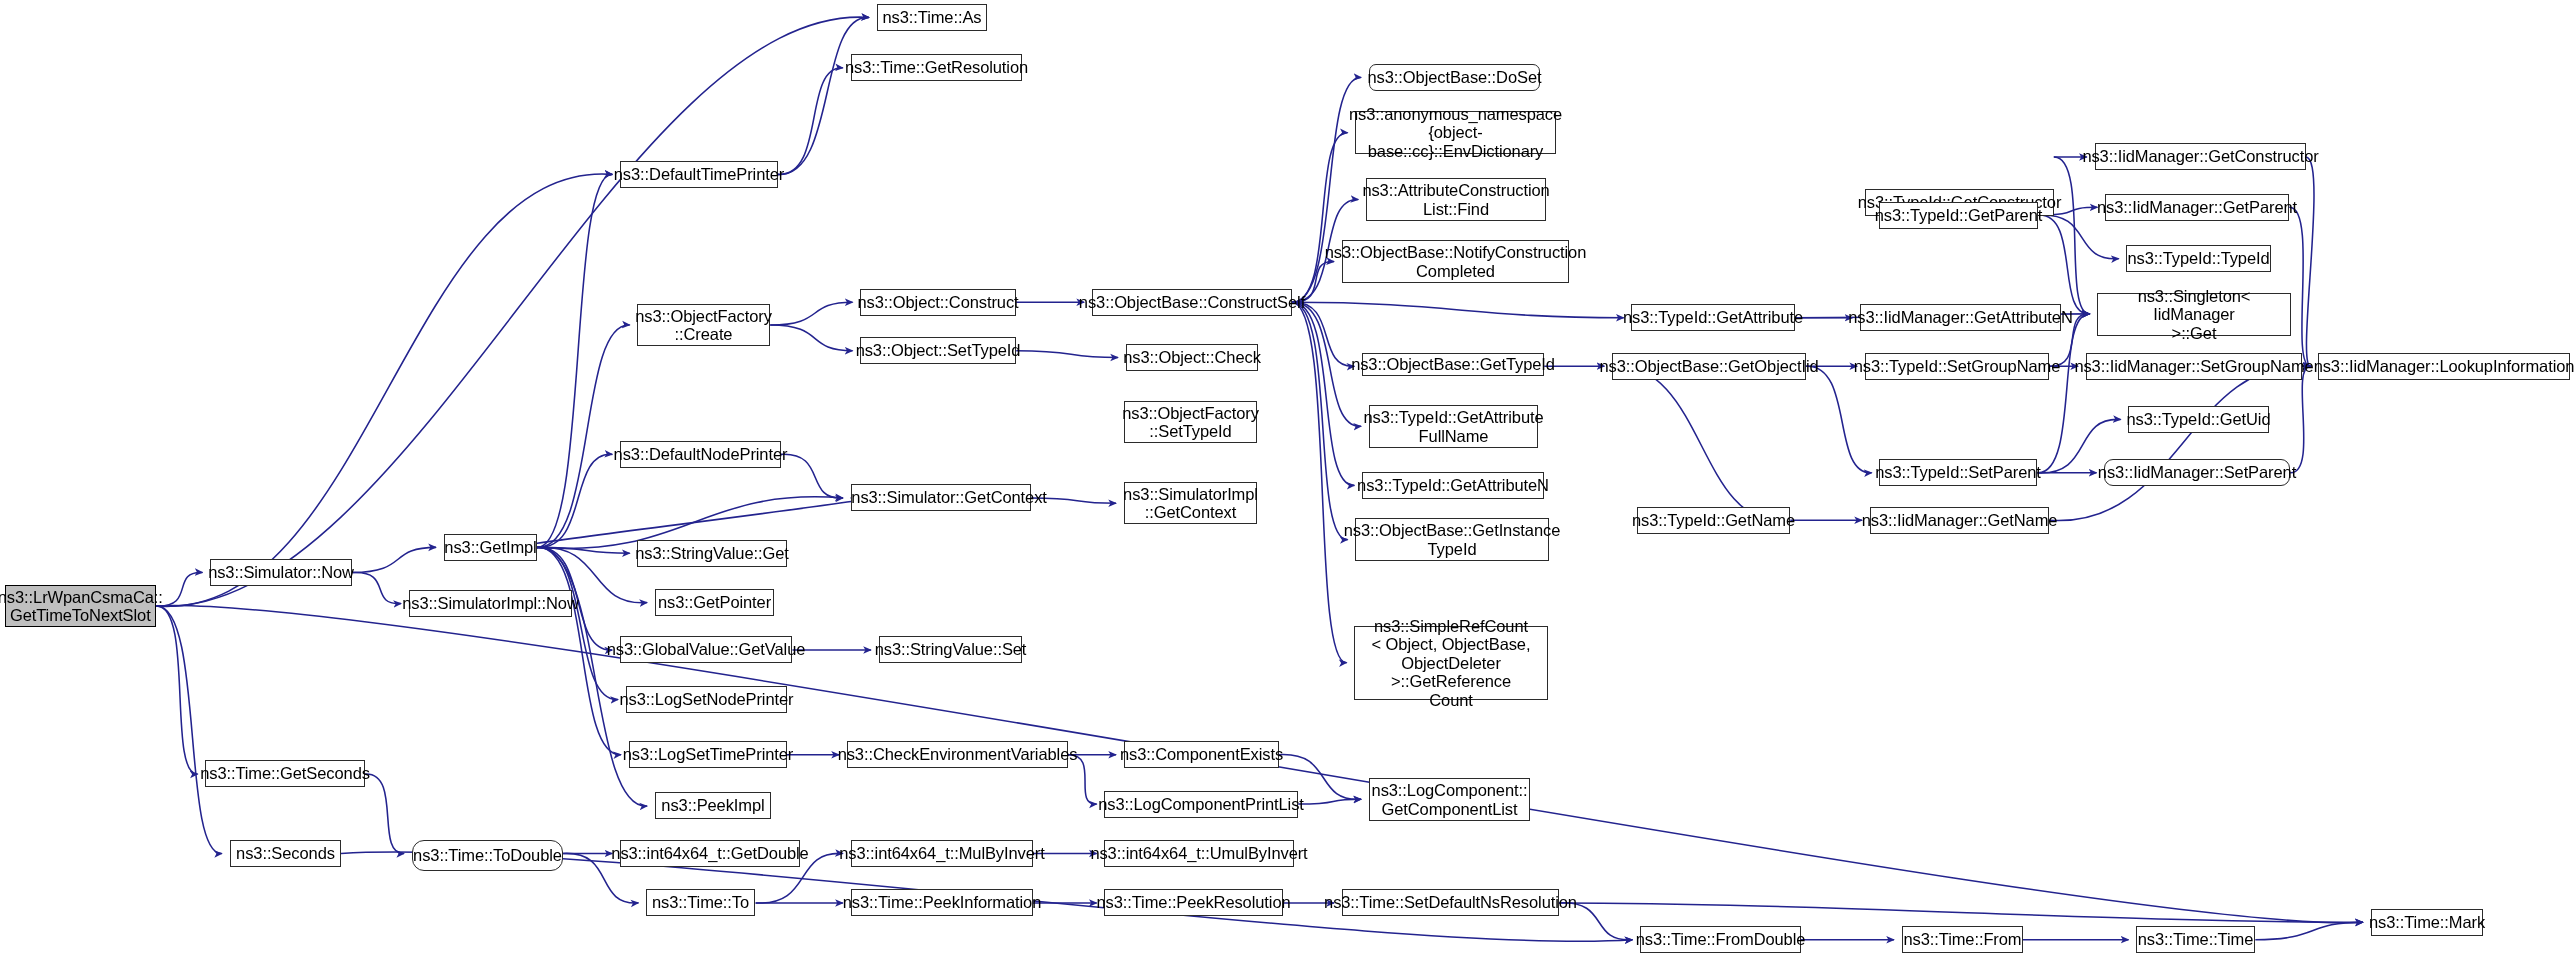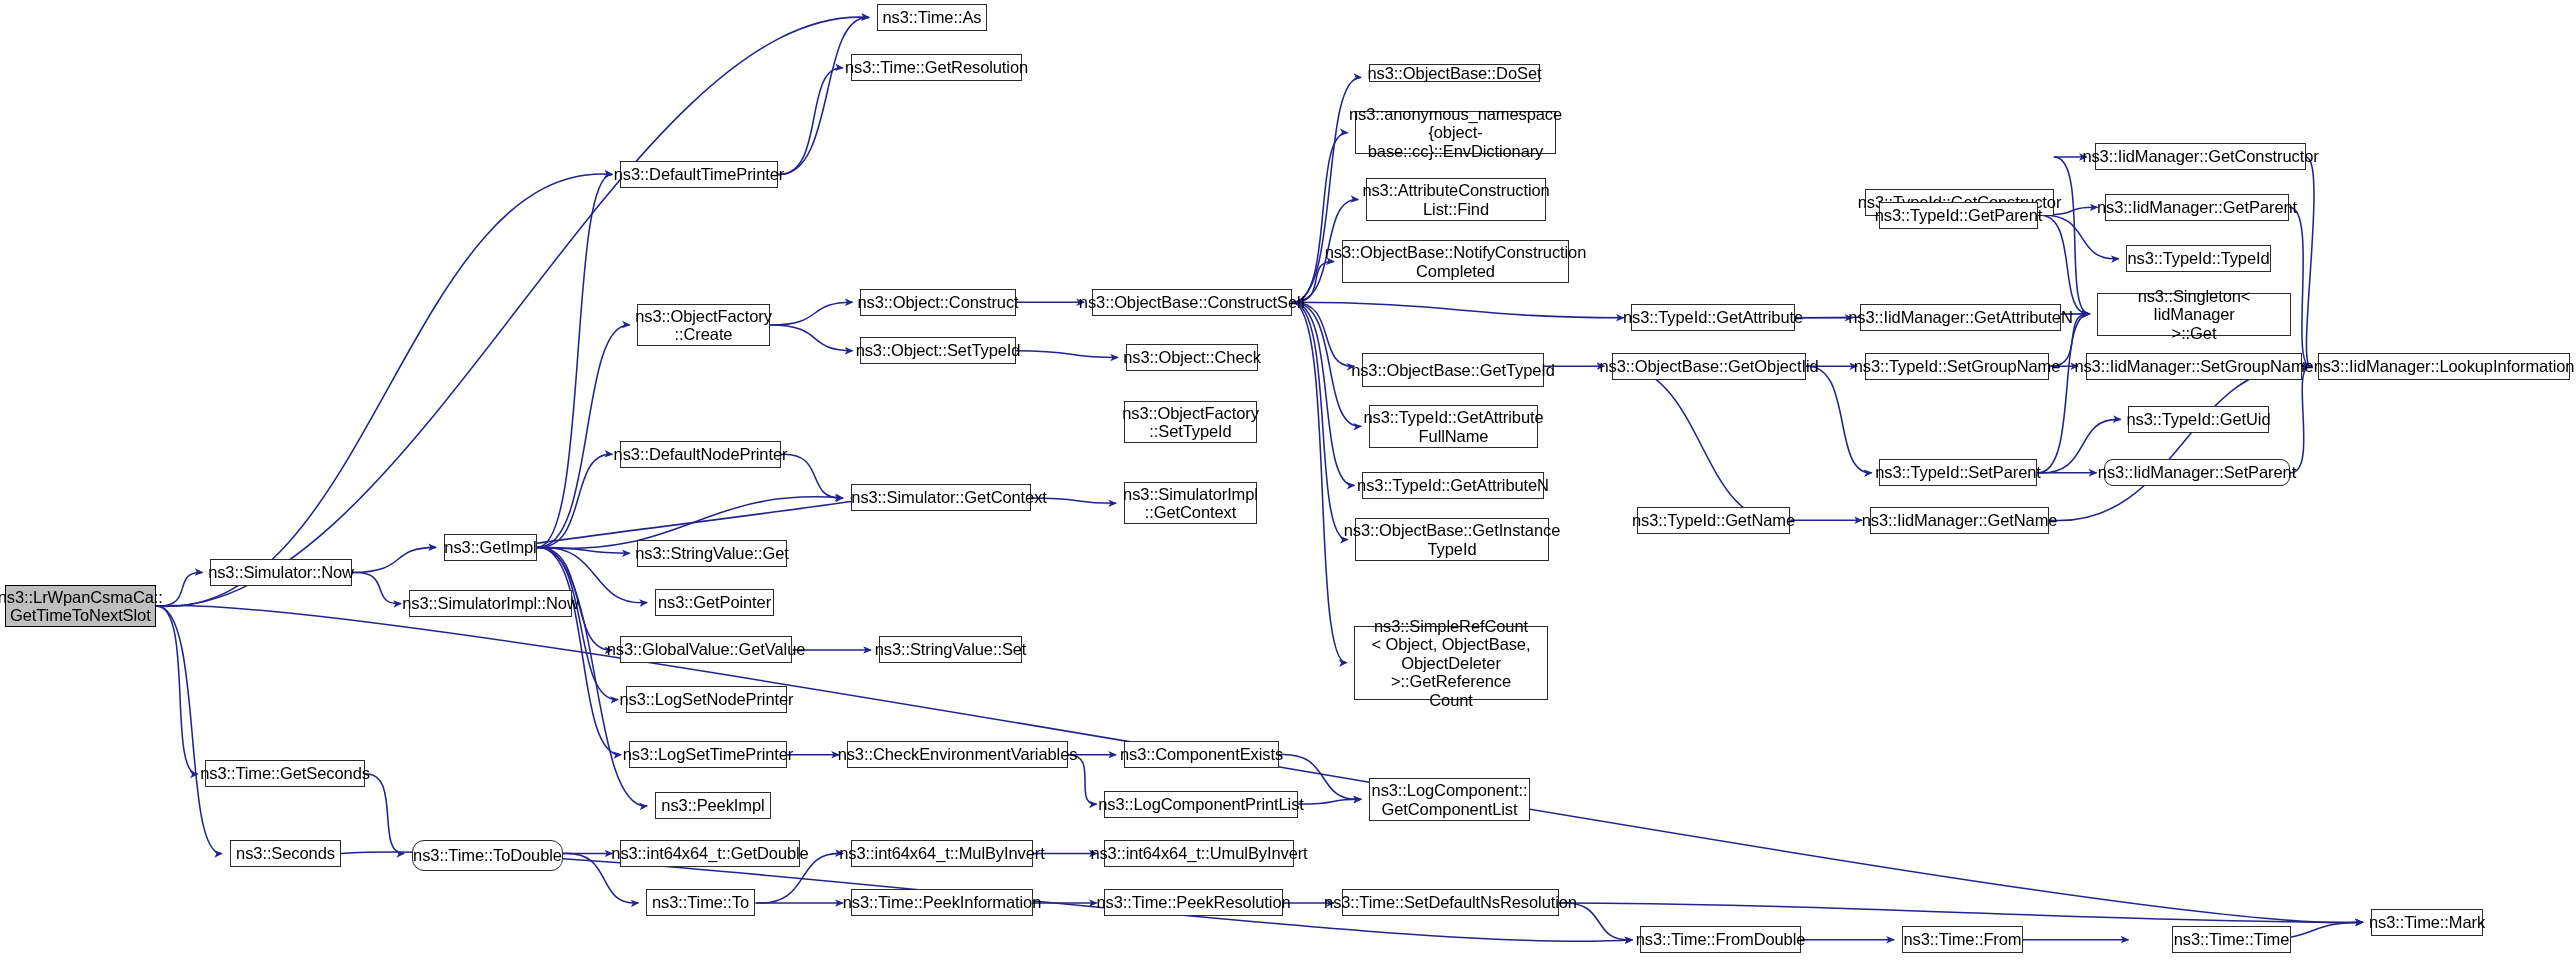--- a/index.html
+++ b/index.html
@@ -132,28 +132,28 @@
       <div class="node" style="left: 860px; top: 289px; width: 156px; height: 27px;">ns3::Object::Construct</div>
       <div class="node" style="left: 860px; top: 337px; width: 156px; height: 27px;">ns3::Object::SetTypeId</div>
       <div class="node" style="left: 1092px; top: 289px; width: 200px; height: 27px;">ns3::ObjectBase::ConstructSelf</div>
       <div class="node" style="left: 1126px; top: 344px; width: 132px; height: 27px;">ns3::Object::Check</div>
       <div class="node" style="left: 1124px; top: 401px; width: 133px; height: 42px;">ns3::ObjectFactory
 ::SetTypeId</div>
       <div class="node" style="left: 620px; top: 441px; width: 161px; height: 27px;">ns3::DefaultNodePrinter</div>
       <div class="node" style="left: 851px; top: 484px; width: 180px; height: 27px; padding-left: 20px;">ns3::Simulator::GetContext</div>
       <div class="node" style="left: 1124px; top: 482px; width: 133px; height: 42px;">ns3::SimulatorImpl
 ::GetContext</div>
-      <div class="node" style="left: 1369px; top: 64px; width: 171px; height: 18px;">ns3::ObjectBase::DoSet</div>
+      <div class="node" style="left: 1369px; top: 64px; width: 171px; height: 27px; border-radius: 7px;">ns3::ObjectBase::DoSet</div>
       <div class="node" style="left: 1355px; top: 111px; width: 201px; height: 43px;">ns3::anonymous_namespace
 {object-base::cc}::EnvDictionary</div>
       <div class="node" style="left: 1366px; top: 178px; width: 180px; height: 43px;">ns3::AttributeConstruction
 List::Find</div>
       <div class="node" style="left: 1342px; top: 240px; width: 227px; height: 43px;">ns3::ObjectBase::NotifyConstruction
 Completed</div>
-      <div class="node" style="left: 1362px; top: 353px; width: 182px; height: 34px;">ns3::ObjectBase::GetTypeId</div>
+      <div class="node" style="left: 1362px; top: 353px; width: 182px; height: 23px;">ns3::ObjectBase::GetTypeId</div>
       <div class="node" style="left: 1369px; top: 405px; width: 169px; height: 43px;">ns3::TypeId::GetAttribute
 FullName</div>
       <div class="node" style="left: 1362px; top: 472px; width: 182px; height: 27px;">ns3::TypeId::GetAttributeN</div>
       <div class="node" style="left: 1355px; top: 518px; width: 194px; height: 43px;">ns3::ObjectBase::GetInstance
 TypeId</div>
       <div class="node" style="left: 1354px; top: 626px; width: 194px; height: 74px;">ns3::SimpleRefCount
 &lt; Object, ObjectBase,
 ObjectDeleter &gt;::GetReference
 Count</div>
       <div class="node" style="left: 1612px; top: 353px; width: 194px; height: 27px;">ns3::ObjectBase::GetObjectIid</div>
@@ -194,17 +194,17 @@
       <div class="node" style="left: 412px; top: 840px; width: 151px; height: 31px; border-radius: 12px;">ns3::Time::ToDouble</div>
       <div class="node" style="left: 620px; top: 840px; width: 180px; height: 27px;">ns3::int64x64_t::GetDouble</div>
       <div class="node" style="left: 851px; top: 840px; width: 182px; height: 27px;">ns3::int64x64_t::MulByInvert</div>
       <div class="node" style="left: 1104px; top: 840px; width: 190px; height: 27px;">ns3::int64x64_t::UmulByInvert</div>
       <div class="node" style="left: 646px; top: 889px; width: 109px; height: 27px;">ns3::Time::To</div>
       <div class="node" style="left: 851px; top: 889px; width: 182px; height: 27px;">ns3::Time::PeekInformation</div>
       <div class="node" style="left: 1104px; top: 889px; width: 179px; height: 27px;">ns3::Time::PeekResolution</div>
       <div class="node" style="left: 1342px; top: 889px; width: 217px; height: 27px;">ns3::Time::SetDefaultNsResolution</div>
       <div class="node" style="left: 1640px; top: 926px; width: 161px; height: 27px;">ns3::Time::FromDouble</div>
       <div class="node" style="left: 1902px; top: 926px; width: 121px; height: 27px;">ns3::Time::From</div>
-      <div class="node" style="left: 2136px; top: 926px; width: 119px; height: 27px; margin-left: 36px;">ns3::Time::Time</div>
+      <div class="node" style="left: 2136px; top: 926px; width: 119px; height: 27px;">ns3::Time::Time</div>
       <div class="node" style="left: 2371px; top: 909px; width: 112px; height: 27px;">ns3::Time::Mark</div>
     </div>
 </div>
 
 
 </body></html>

